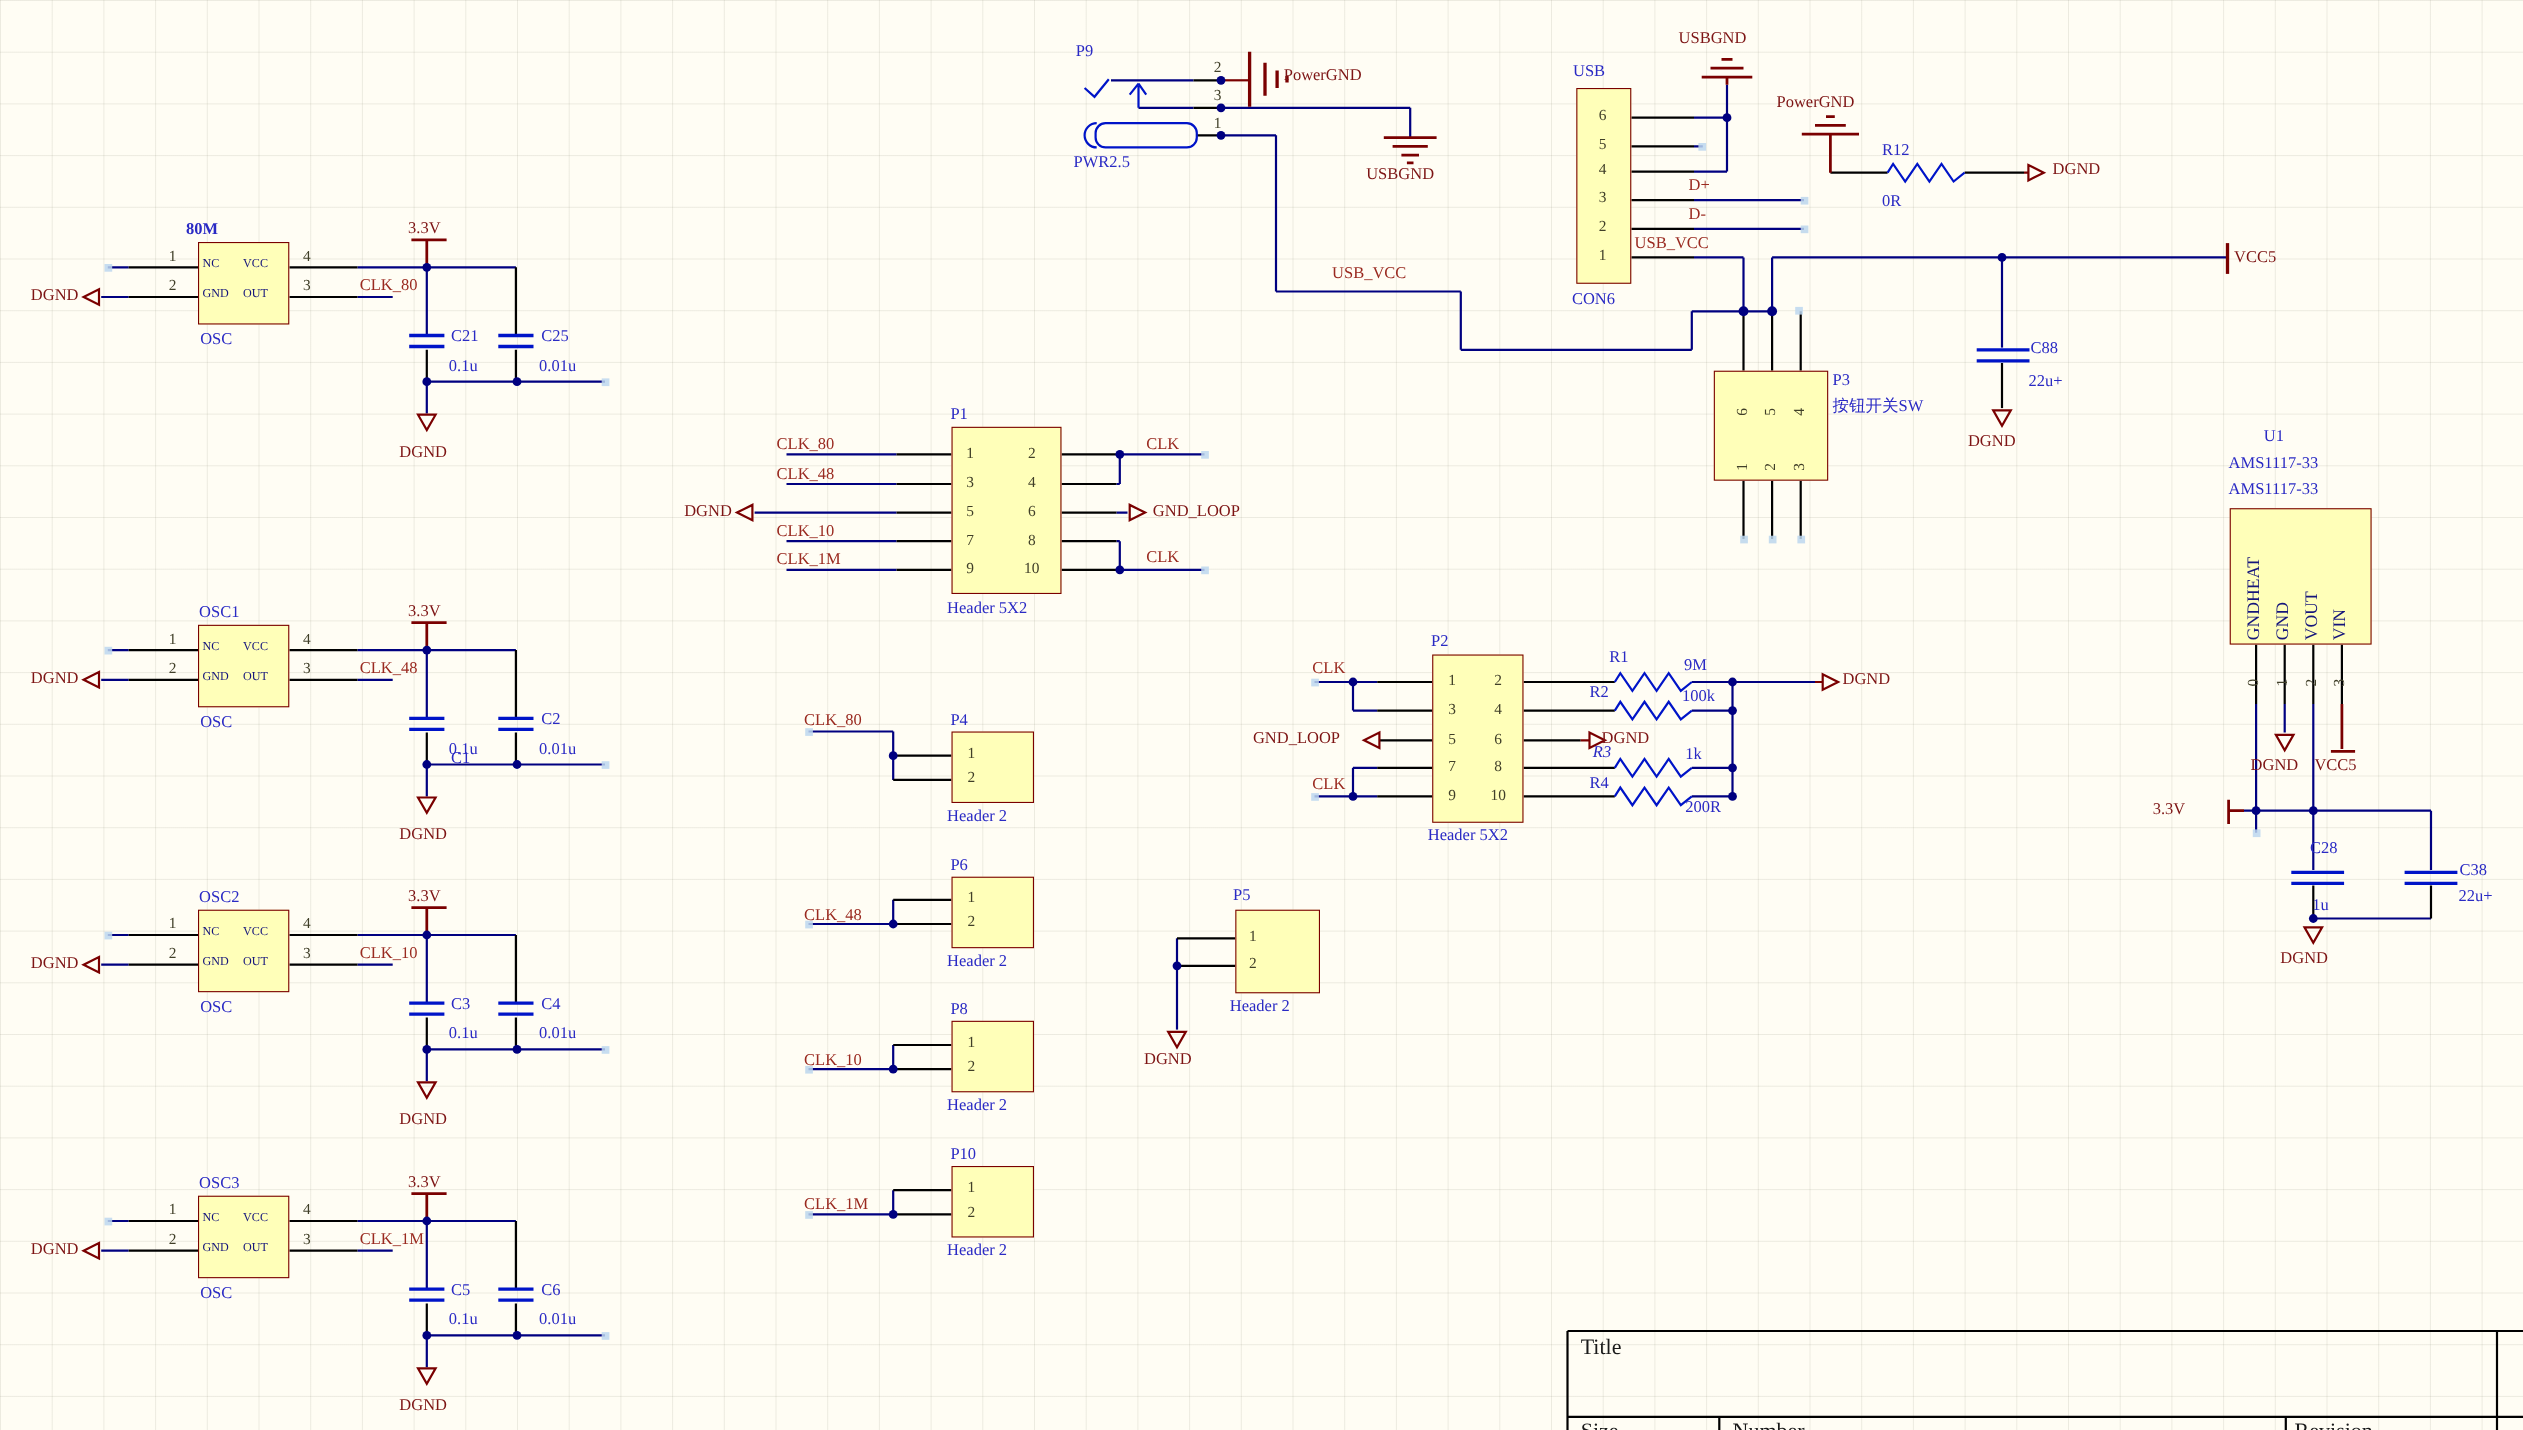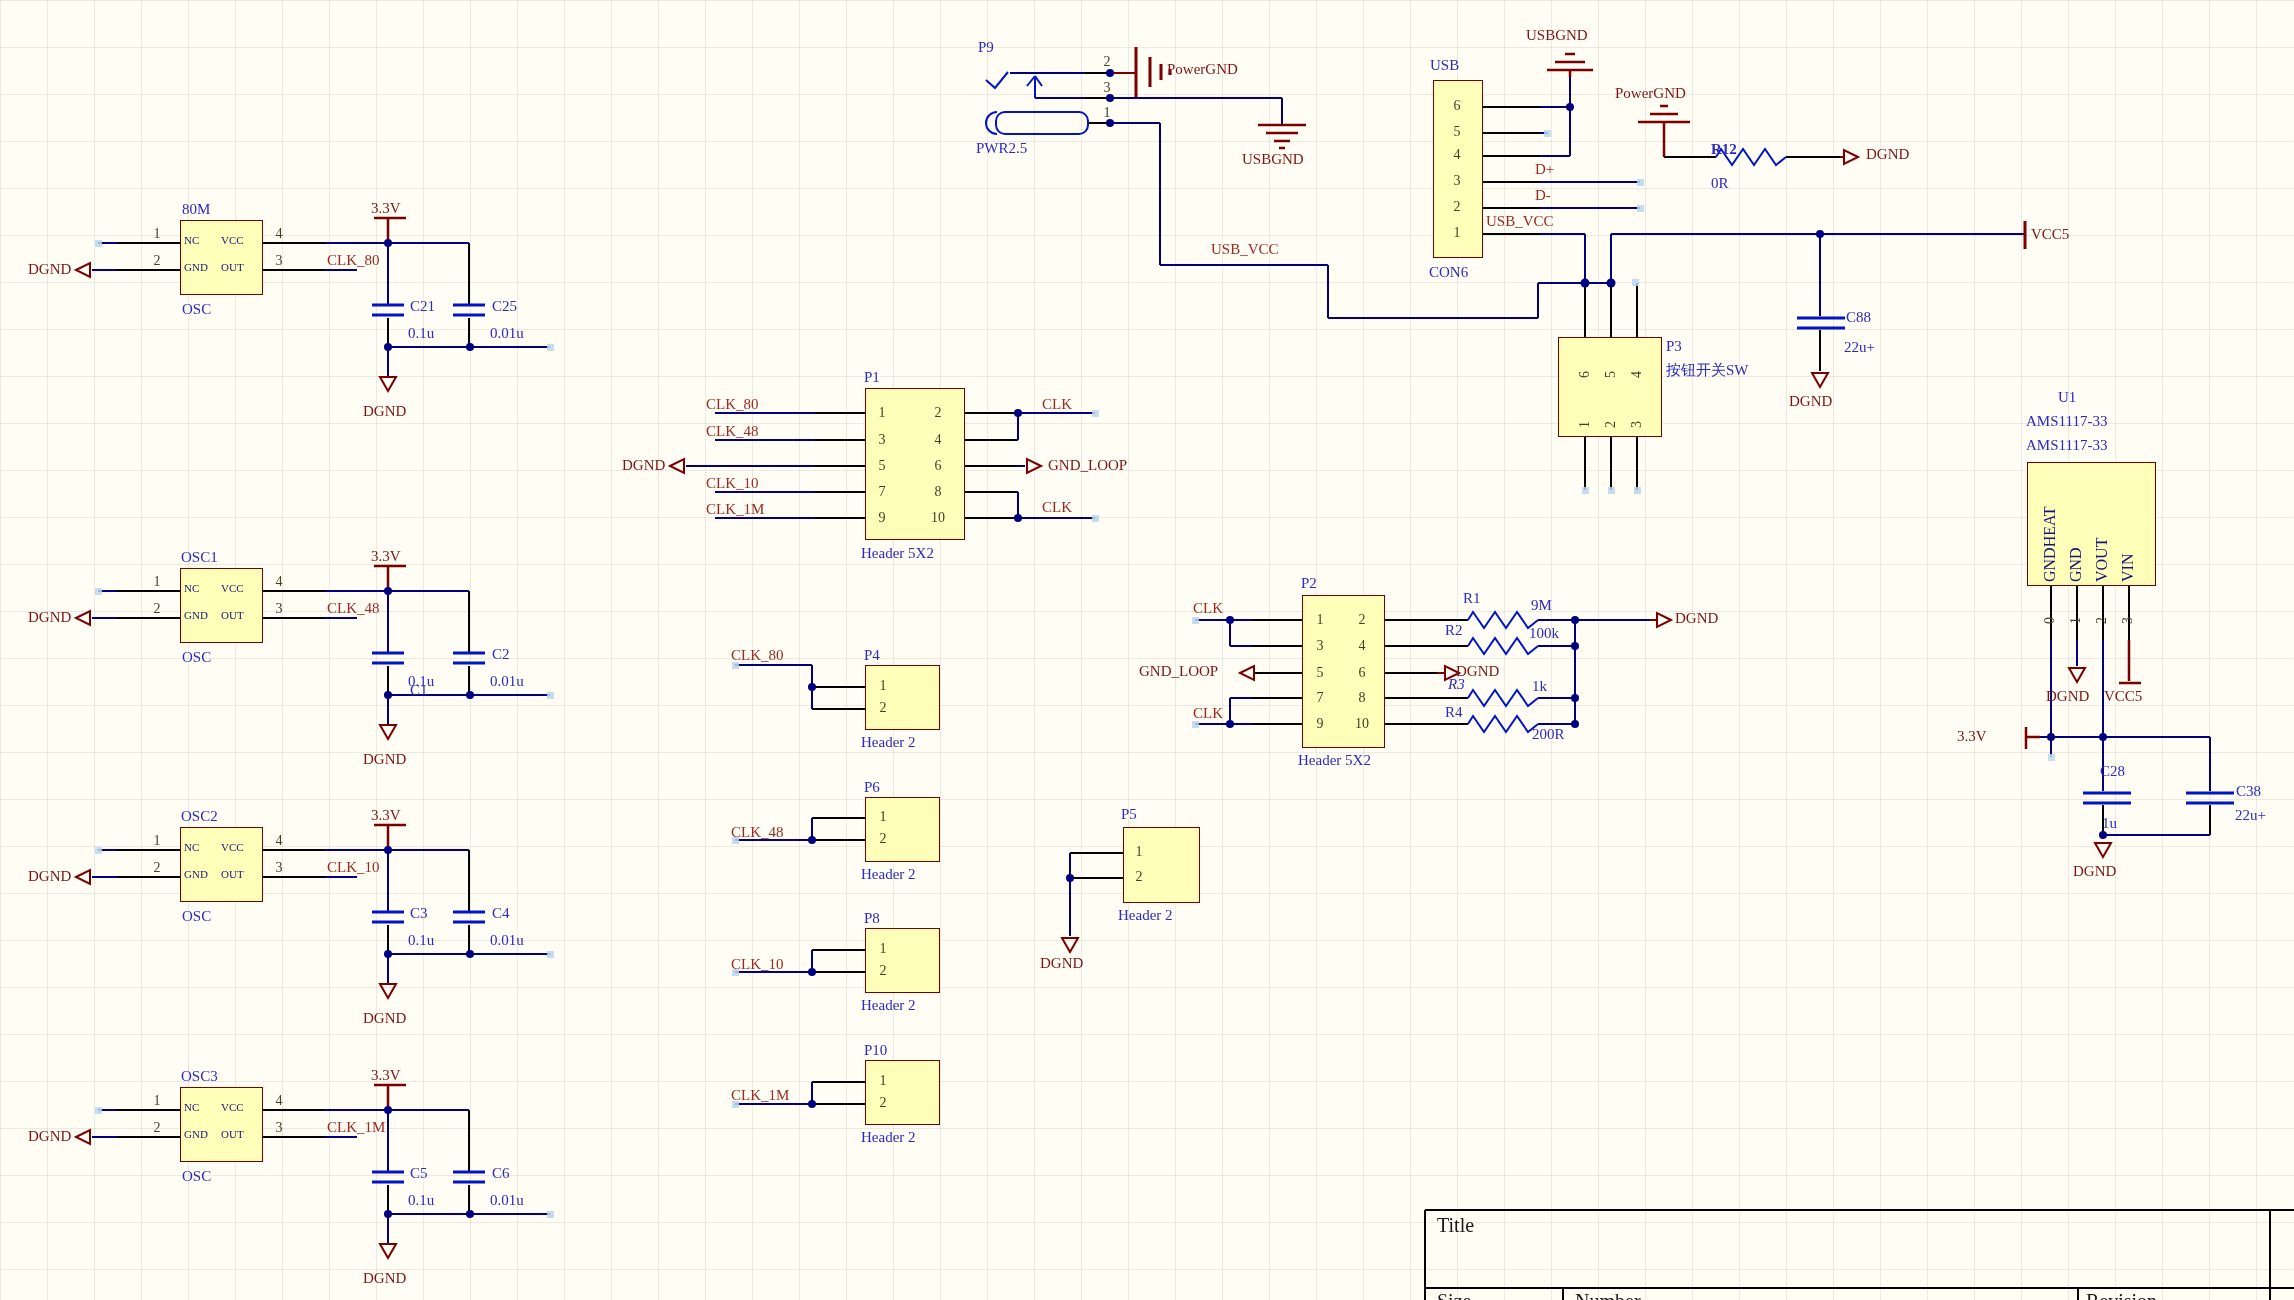--- a/index.html
+++ b/index.html
@@ -209,21 +209,21 @@
 <div class="comp" style="left:1302px;top:595px;width:83px;height:153px;"></div>
 <div class="comp" style="left:865px;top:665px;width:75px;height:65px;"></div>
 <div class="comp" style="left:865px;top:797px;width:75px;height:65px;"></div>
 <div class="comp" style="left:865px;top:928px;width:75px;height:65px;"></div>
 <div class="comp" style="left:865px;top:1060px;width:75px;height:65px;"></div>
 <div class="comp" style="left:1123px;top:827px;width:77px;height:76px;"></div>
 <div class="comp" style="left:1433px;top:80px;width:50px;height:178px;"></div>
 <div class="comp" style="left:1558px;top:337px;width:104px;height:100px;"></div>
 <div class="comp" style="left:2027px;top:462px;width:129px;height:124px;"></div>
 
-<div class="lbl des" style="left:182px;top:202px;">80M</div>
+<div class="lbl des" style="left:169px;top:202px;font-weight:bold;">80M</div>
 <div class="lbl des" style="left:182px;top:302px;">OSC</div>
 <div class="lbl pinnum ctr" style="left:150px;top:227px;width:14px;">1</div>
 <div class="lbl pinnum ctr" style="left:150px;top:254px;width:14px;">2</div>
 <div class="lbl pinnum ctr" style="left:272px;top:227px;width:14px;">4</div>
 <div class="lbl pinnum ctr" style="left:272px;top:254px;width:14px;">3</div>
 <div class="lbl pinlbl" style="left:184px;top:235px;">NC</div>
 <div class="lbl pinlbl" style="left:221px;top:235px;">VCC</div>
 <div class="lbl pinlbl" style="left:184px;top:262px;">GND</div>
 <div class="lbl pinlbl" style="left:221px;top:262px;">OUT</div>
 <div class="lbl port" style="left:28px;top:262px;">DGND</div>
@@ -385,21 +385,21 @@
 <div class="lbl pinnum ctr" style="left:1448px;top:148px;width:18px;">4</div>
 <div class="lbl pinnum ctr" style="left:1448px;top:174px;width:18px;">3</div>
 <div class="lbl pinnum ctr" style="left:1448px;top:200px;width:18px;">2</div>
 <div class="lbl pinnum ctr" style="left:1448px;top:226px;width:18px;">1</div>
 <div class="lbl port" style="left:1526px;top:28px;">USBGND</div>
 <div class="lbl net" style="left:1535px;top:162px;">D+</div>
 <div class="lbl net" style="left:1535px;top:188px;">D-</div>
 <div class="lbl net" style="left:1486px;top:214px;">USB_VCC</div>
 
 <div class="lbl port" style="left:1615px;top:86px;">PowerGND</div>
-<div class="lbl des" style="left:1711px;top:142px;font-weight:bold;">R12</div>
+<div class="lbl des" style="left:1711px;top:130px;">R12</div>
 <div class="lbl des" style="left:1711px;top:176px;">0R</div>
 <div class="lbl port" style="left:1866px;top:147px;">DGND</div>
 
 <div class="lbl port" style="left:2031px;top:227px;">VCC5</div>
 
 <div class="lbl des" style="left:1666px;top:339px;">P3</div>
 <div class="lbl des" style="left:1666px;top:363px;">按钮开关SW</div>
 <div class="lbl pinnum rot" style="left:1578px;top:378px;">6</div>
 <div class="lbl pinnum rot" style="left:1604px;top:378px;">5</div>
 <div class="lbl pinnum rot" style="left:1630px;top:378px;">4</div>

